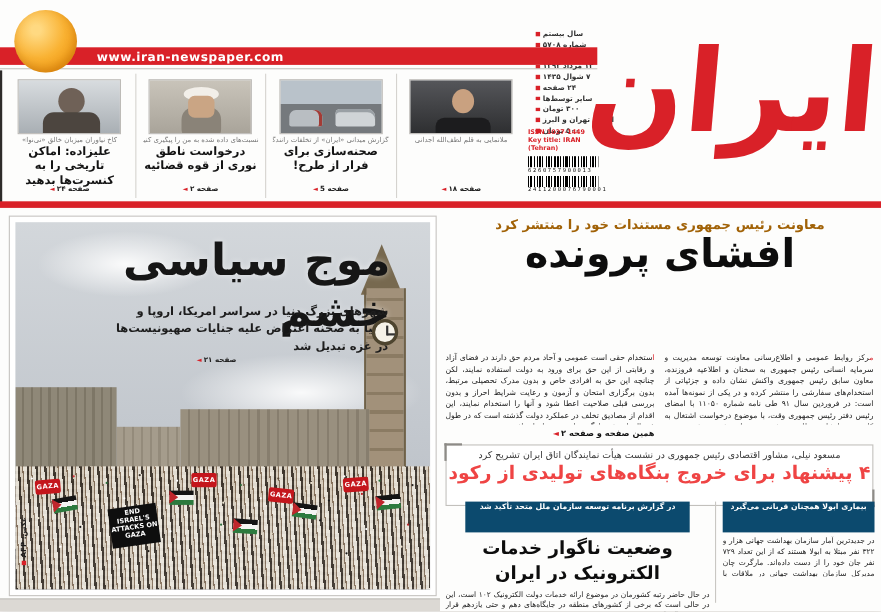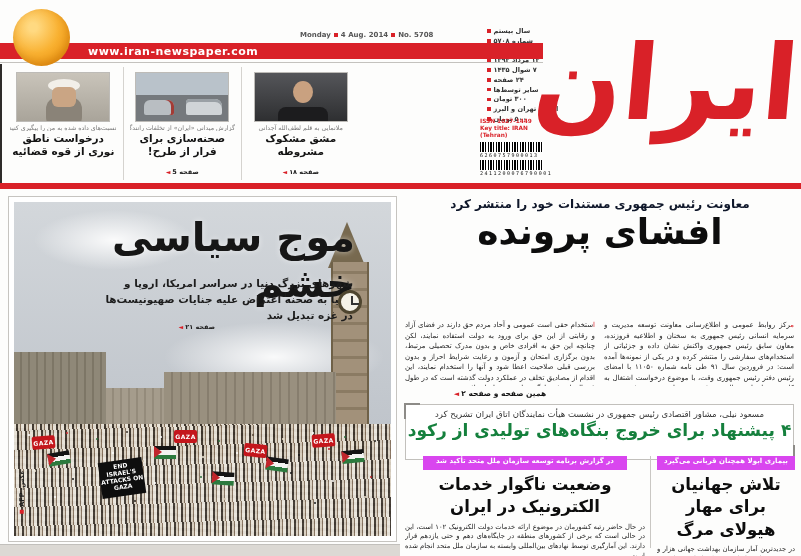--- a/index.html
+++ b/index.html
@@ -108,57 +108,54 @@
   .placard { position:absolute; width:23px; height:13px; background:#c4161c; border-radius:2px;
              color:#fff; font-size:6px; font-weight:bold; text-align:center; line-height:13px; letter-spacing:.5px; }
   .endsign { position:absolute; left:86px; top:258px; width:44px; height:36px; background:#0e0e0e;
              color:#fff; font-size:6px; font-weight:bold; line-height:1.15; text-align:center;
              transform:rotate(-8deg); padding-top:3px; }
   .credit { position:absolute; left:-14px; bottom:40px; transform:rotate(-90deg); font-size:6.5px;
             color:#1d1d1d; font-weight:bold; }
   .credit::after { content:""; display:inline-block; width:4px; height:4px; background:#d92128; margin-right:3px; }
 
   
-  .lead-kick { left:405px; top:197px; width:390px; font-size:12px; font-weight:bold; color:#0f172a; }
+  .lead-kick { left:405px; top:197px; width:390px; font-size:12px; font-weight:bold; color:#a16207; }
   .lead-h1 { left:403px; width:394px; font-size:36px; font-weight:bold; color:#0d0d0d; line-height:1; }
   .lbody { top:320px; width:190px; height:66px; overflow:hidden; font-size:7px; color:#222;
            text-align:justify; line-height:1.5; }
   .lbody::first-letter { color:#d92128; }
-  .more { left:405px; top:389px; width:190px; font-size:7.5px; font-weight:bold; color:#111; text-align:center; }
+  .more { left:405px; top:389px; width:190px; font-size:7.5px; font-weight:bold; color:#111; text-align:right; }
   .more::after { content:"◄"; color:#d92128; font-size:7px; margin-right:2px; }
 
   
   .bstory { left:405px; top:404px; width:389px; height:56px; border:1px solid #c2c0bc; background:#fff; }
   .bstory::before, .bstory::after { content:""; position:absolute; width:14px; height:14px; border:2px solid #8d8b87; }
   .bstory::before { left:-2px; top:-2px; border-right:none; border-bottom:none; }
   .bstory::after { right:-2px; bottom:-2px; border-left:none; border-top:none; }
   .bs-kick { margin-top:4px; font-size:8.5px; color:#333; }
-  .bs-h { font-size:17px; font-weight:bold; color:#15803d; margin-top:1px; }
+  .bs-h { font-size:17px; font-weight:bold; color:#ef4444; margin-top:1px; }
   .pg6 { left:518px; top:449px; }
 
   
   .vdiv { left:650px; top:456px; width:1px; height:92px; background:#c9c7c3; }
-  .kickbar { height:14px; background:#d946ef; color:#fff; font-size:7px; font-weight:bold; line-height:11px; }
+  .kickbar { height:28px; background:#0c4a6e; color:#fff; font-size:7px; font-weight:bold; line-height:11px; }
   .bot-h { font-size:16.5px; font-weight:bold; color:#0d0d0d; line-height:1.35; }
   .bot-body { font-size:6.8px; color:#222; text-align:justify; line-height:1.45; }
   .botpg { position:absolute; }
 
   .botstrip { left:0; top:544px; width:400px; height:12px; background:#dcd9d4; border-top:1px solid #c2c0bc; }
 </style>
 </head>
 <body>
 
 <div id="page">
 
   <div class="abs sun"></div>
   <div class="abs redbar"></div>
   <div class="abs www">www.iran-newspaper.com</div>
-  <div class="abs dateline">
-    <span>Monday</span><span class="sq"></span><span>4 Aug. 2014</span><span class="sq"></span><span>No. 5708</span>
-  </div>
   <div class="abs hair" style="left:0;top:62px;width:543px;height:1px;"></div>
   <div class="abs edgeline"></div>
 
   <div class="abs infocol rtl">
     <div class="inf">سال بیستم</div>
     <div class="inf">شماره ۵۷۰۸</div>
     <div class="inf">دوشنبه</div>
     <div class="inf">۱۳ مرداد ۱۳۹۳</div>
     <div class="inf">۷ شوال ۱۴۳۵</div>
     <div class="inf">۲۴ صفحه</div>
@@ -174,34 +171,40 @@
     <div class="barcode"></div>
     <div class="bdig">6260757900013</div>
     <div class="barcode"></div>
     <div class="bdig">2411200076790001</div>
   </div>
 
   <div class="abs logo rtl">ایران</div>
 
   <div class="abs strip">
     <div class="tbox">
+      <div class="tphoto p1"></div>
+      <div class="tkick rtl">کاخ نیاوران میزبان خالق «نی‌نوا»</div>
+      <div class="ttitle rtl">علیزاده: اماکن تاریخی را به کنسرت‌ها بدهید</div>
+      <div class="tpg"><span class="pg rtl">صفحه ۲۴</span></div>
+    </div>
+    <div class="tbox">
       <div class="tphoto p2"></div>
       <div class="tkick rtl">نسبت‌های داده شده به من را پیگیری کنید</div>
       <div class="ttitle rtl">درخواست ناطق نوری از قوه قضائیه</div>
+      <div class="tpg"><span class="pg rtl">صفحه ۲</span></div>
     </div>
     <div class="tbox">
       <div class="tphoto p3"></div>
       <div class="tkick rtl">گزارش میدانی «ایران» از تخلفات رانندگان</div>
       <div class="ttitle rtl">صحنه‌سازی برای فرار از طرح!</div>
       <div class="tpg"><span class="pg rtl">صفحه 5</span></div>
     </div>
     <div class="tbox">
       <div class="tphoto p4"></div>
       <div class="tkick rtl">ملانمایی به قلم لطف‌الله آجدانی</div>
-      <div class="ttitle rtl">مشق مشکوک مشروطه</div>
       <div class="tpg"><span class="pg rtl">صفحه ۱۸</span></div>
     </div>
   </div>
 
   <div class="abs redrule"></div>
 
   <div class="abs pframe">
     <div class="photo">
       <div class="cloud" style="left:20px;top:8px;width:160px;height:60px;"></div>
       <div class="cloud" style="left:150px;top:120px;width:220px;height:70px;"></div>
@@ -246,20 +249,19 @@
 
   <div class="abs" style="left:405px;top:456px;width:240px;">
     <div class="kickbar c rtl" style="width:204px;margin:0 auto;">در گزارش برنامه توسعه سازمان ملل متحد تأکید شد</div>
     <div class="bot-h c rtl" style="margin-top:4px;">وضعیت ناگوار خدمات الکترونیک در ایران</div>
     <div class="bot-body rtl" style="margin-top:4px;height:36px;overflow:hidden;">در حال حاضر رتبه کشورمان در موضوع ارائه خدمات دولت الکترونیک ۱۰۲ است، این در حالی است که برخی از کشورهای منطقه در جایگاه‌های دهم و حتی یازدهم قرار دارند. این آمارگیری توسط نهادهای بین‌المللی وابسته به سازمان ملل متحد انجام شده است</div>
   </div>
   <div class="abs botpg" style="left:405px;top:547px;"></div>
 
   <div class="abs" style="left:657px;top:456px;width:138px;">
     <div class="kickbar c rtl">بیماری ابولا همچنان قربانی می‌گیرد</div>
-    <div class="bot-h c rtl" style="margin-top:4px;">تلاش جهانیان برای مهار هیولای مرگ</div>
     <div class="bot-body rtl" style="margin-top:4px;height:36px;overflow:hidden;">در جدیدترین آمار سازمان بهداشت جهانی هزار و ۳۲۲ نفر مبتلا به ابولا هستند که از این تعداد ۷۲۹ نفر جان خود را از دست داده‌اند. مارگرت چان مدیرکل سازمان بهداشت جهانی در ملاقات با رؤسای جمهوری چهار کشور آفریقایی خواستار مقابله جدی با این معضل جهانی شده است</div>
   </div>
   <div class="abs botpg" style="left:657px;top:547px;"></div>
 
   <div class="abs botstrip"></div>
 
 </div>
 
 </body></html>

